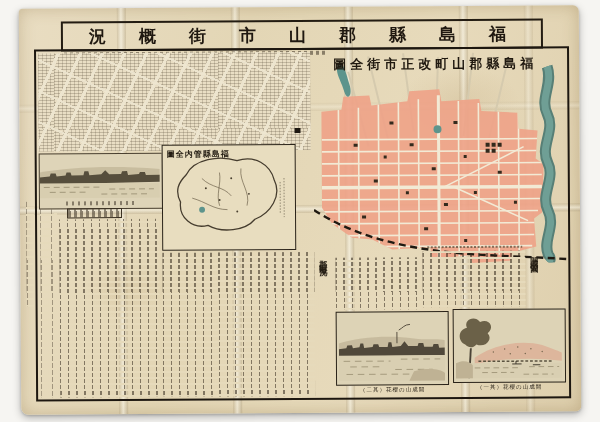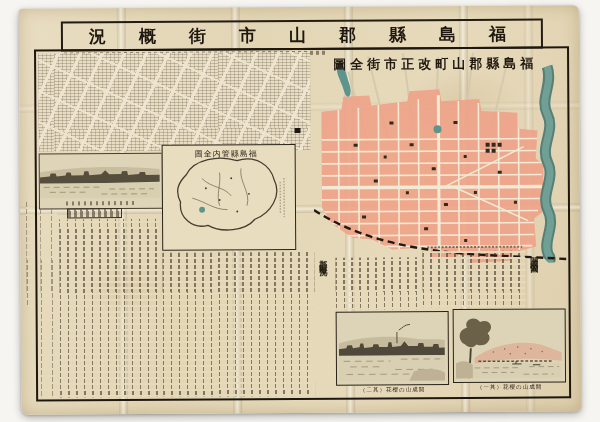--- a/index.html
+++ b/index.html
@@ -34,21 +34,21 @@
   
   .bw-map{background-color:#e9dec4;background-image:
     repeating-linear-gradient(115deg,rgba(0,0,0,0) 0 17px,rgba(238,230,208,.95) 17px 20px),
     repeating-linear-gradient(25deg,rgba(0,0,0,0) 0 26px,rgba(238,230,208,.9) 26px 28px),
     repeating-linear-gradient(90deg,rgba(72,60,42,.20) 0 1px,rgba(0,0,0,0) 1px 4px),
     repeating-linear-gradient(0deg,rgba(72,60,42,.24) 0 1px,rgba(0,0,0,0) 1px 3px);}
   .vtext{writing-mode:vertical-rl;text-orientation:upright;color:#241d13;line-height:1;}
   .heading-v{font-size:8px;font-weight:bold;letter-spacing:2px;}
   .box-strip{border:1px solid #3a3022;}
   .pref-box{border:1.5px solid #2a2319;background:#e8ddbf;}
-  .pref-title{font-size:8px;font-weight:normal;color:#241d13;letter-spacing:1px;white-space:nowrap;margin-left:28px;}
+  .pref-title{font-size:8px;font-weight:bold;color:#241d13;letter-spacing:1px;white-space:nowrap;}
   .map-title{font-size:13px;font-weight:bold;color:#201910;letter-spacing:4px;white-space:nowrap;line-height:1;}
   .engraving .eng-frame{border:1.5px solid #2a2319;padding:2px;background:#ddd3b6;box-sizing:border-box;}
   .eng-caption{font-size:5.5px;color:#2a2319;text-align:center;letter-spacing:1px;line-height:9px;height:9px;}
   .panorama{border:1px solid #4a4030;background:#ded4b8;}
 </style>
 </head>
 <body>
 
 <div class="abs sheet">
 

